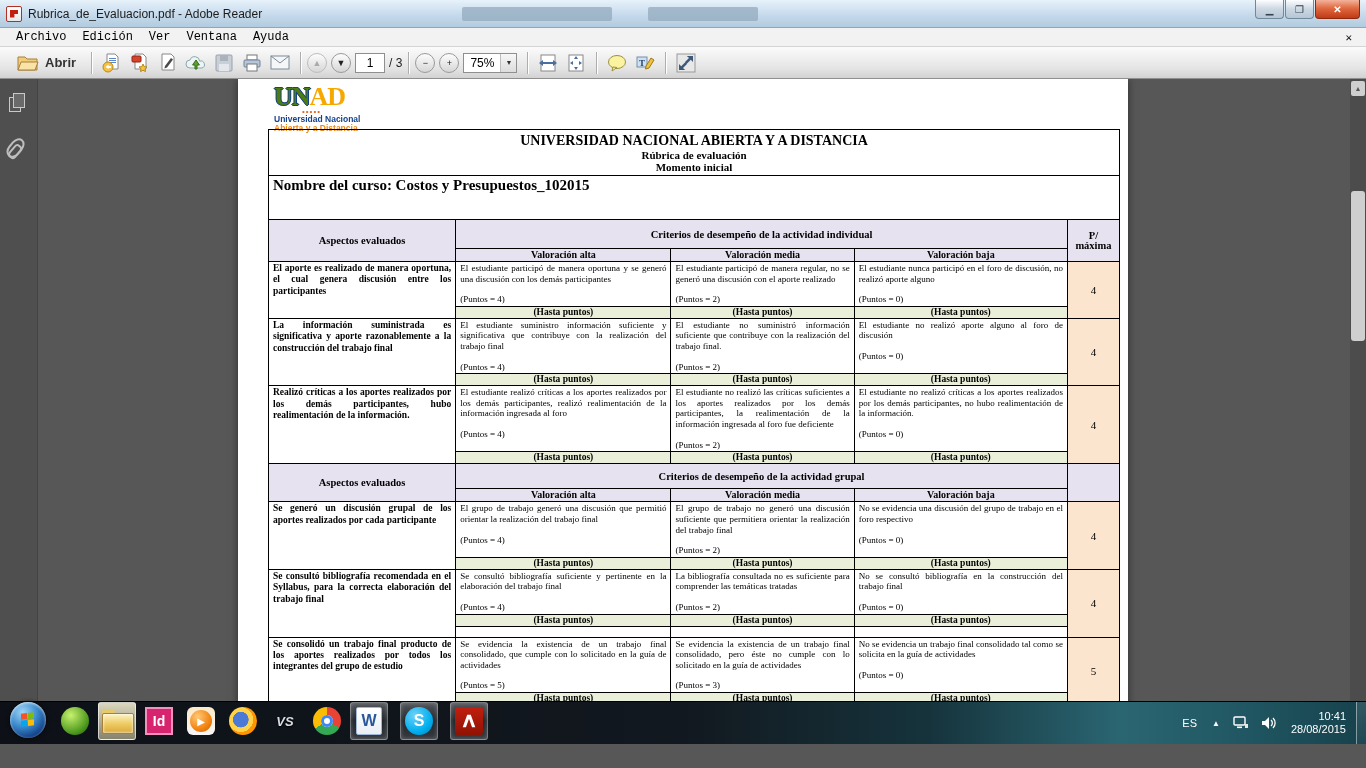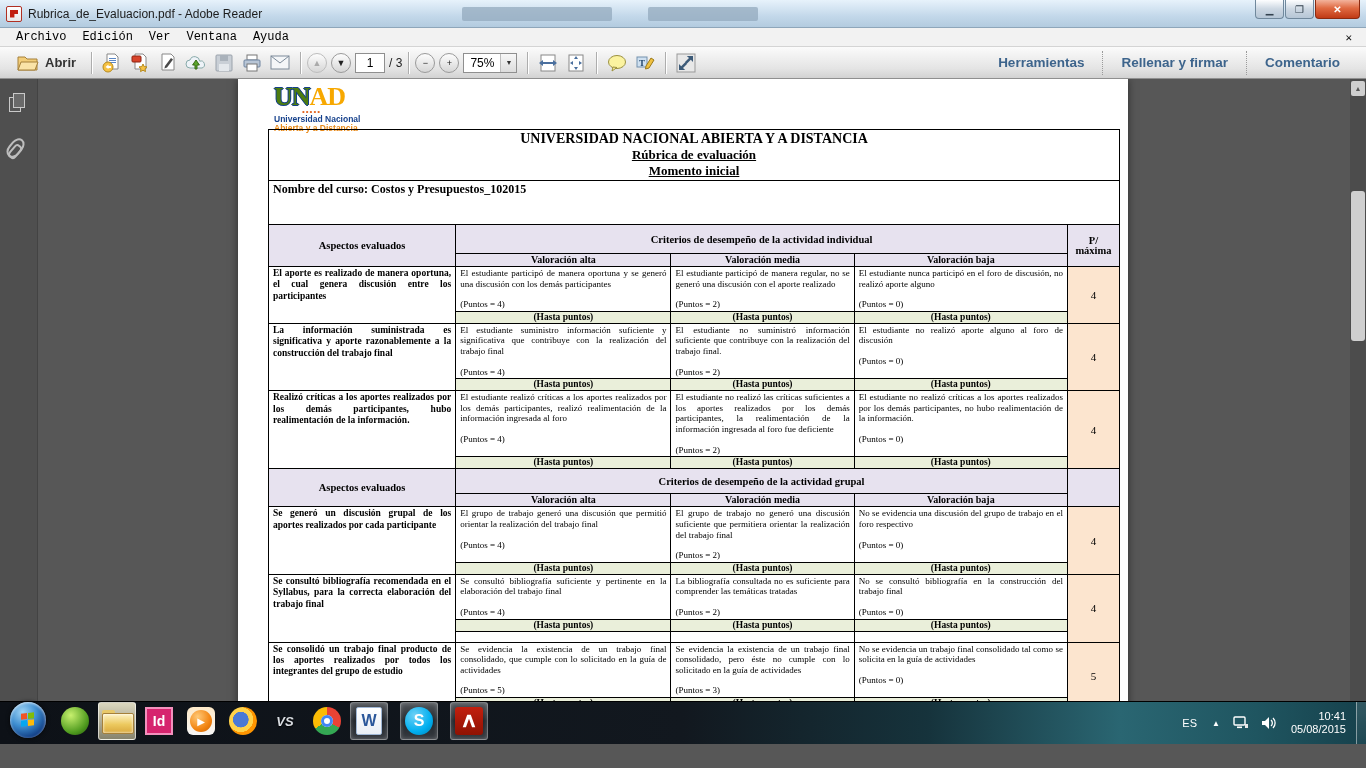--- a/index.html
+++ b/index.html
@@ -79,22 +79,22 @@
   .logo-dots { color:#e3641e; font-size:8px; letter-spacing:1px; line-height:6px; margin-left:28px; }
   .logo-s1 { color:#16418c; font-weight:bold; font-size:8.5px; line-height:9px; }
   .logo-s2 { color:#e88a1a; font-weight:bold; font-size:8.5px; line-height:9px; }
 
   
   .rubric { position:absolute; left:30px; top:50px; width:852px; border-collapse:collapse; table-layout:fixed;
     font-family:"Liberation Serif",serif; color:#000; }
   .rubric td { border:1px solid #000; vertical-align:top; padding:1px 4px; }
   .band td { text-align:center; font-weight:bold; height:46px; vertical-align:middle; }
   .band-l1 { font-size:14px; }
-  .band-l2 { font-size:13px;text-decoration:underline; }
-  .course td { font-weight:bold; font-size:12px; height:44px; }
+  .band-l2 { font-size:11px; }
+  .course td { font-weight:bold; font-size:15px; height:44px; }
   .hdr td { background:#e7e2ef; font-weight:bold; text-align:center; vertical-align:middle; font-size:10.5px; }
   .hdr .aspectos { height:42px; }
   .pmax { font-size:9.5px; line-height:10px; }
   .subhdr td { background:#e7e2ef; font-weight:bold; text-align:center; font-size:10px; height:13px; padding:0; }
   .aspect { font-weight:bold; font-size:9.5px; text-align:justify; line-height:1.2; vertical-align:middle; }
   .crit { font-size:9px; line-height:1.18; text-align:justify; }
   .crit .pts { text-align:left;margin-top:10px; }
   .hasta td { background:#eaefda; text-align:center; font-weight:bold; font-size:9.5px; height:12px; padding:0; }
   td.ptcell { background:#fce5cf; text-align:center; vertical-align:middle; font-size:11px; }
   .spacer td { height:11px; }
@@ -272,27 +272,20 @@
           <path fill="#f0c040" stroke="#9b7a1a" d="M11 12l5-8 3 2-5 8-3.5 1z"></path>
         </svg>
     </div>
     <div class="tb-sep"></div>
     <div class="tb-btn">
       <svg width="20" height="20" viewBox="0 0 20 20">
           <rect x="1" y="1" width="18" height="18" fill="#e8e8e8" stroke="#999"></rect>
           <path fill="#3c5a78" d="M3 17v-6l2.2 2.2 4-4L11 11l-4 4L9.2 17zM17 3v6l-2.2-2.2-4 4L9 9l4-4L10.8 3z"></path>
         </svg>
     </div>
-    <div class="right-tabs">
-      <span class="rt-label">Herramientas</span>
-      <span class="rt-sep"></span>
-      <span class="rt-label">Rellenar y firmar</span>
-      <span class="rt-sep"></span>
-      <span class="rt-label">Comentario</span>
-    </div>
   </div>
 
   <div class="docarea">
     <div class="side-rail">
       <div class="rail-ic pages-ic">
           <span class="p1"></span>
           <span class="p2"></span>
         </div>
       <div class="rail-ic clip-ic"></div>
     </div>
@@ -565,19 +558,19 @@
           </svg>
       </span>
       <span class="tray-ic">
         <svg width="16" height="14" viewBox="0 0 16 14">
             <path fill="#fff" d="M1 5h3l4-4v12L4 9H1z"></path>
             <path d="M10 4a4 4 0 010 6M12 2a7 7 0 010 10" stroke="#fff" stroke-width="1.3" fill="none"></path>
           </svg>
       </span>
       <div class="tray-clock">
         <div>10:41</div>
-        <div>05/08/2015</div>
+        <div>28/08/2015</div>
       </div>
       <div class="show-desktop"></div>
     </div>
   </div>
 
 </div>
 
 </body></html>

